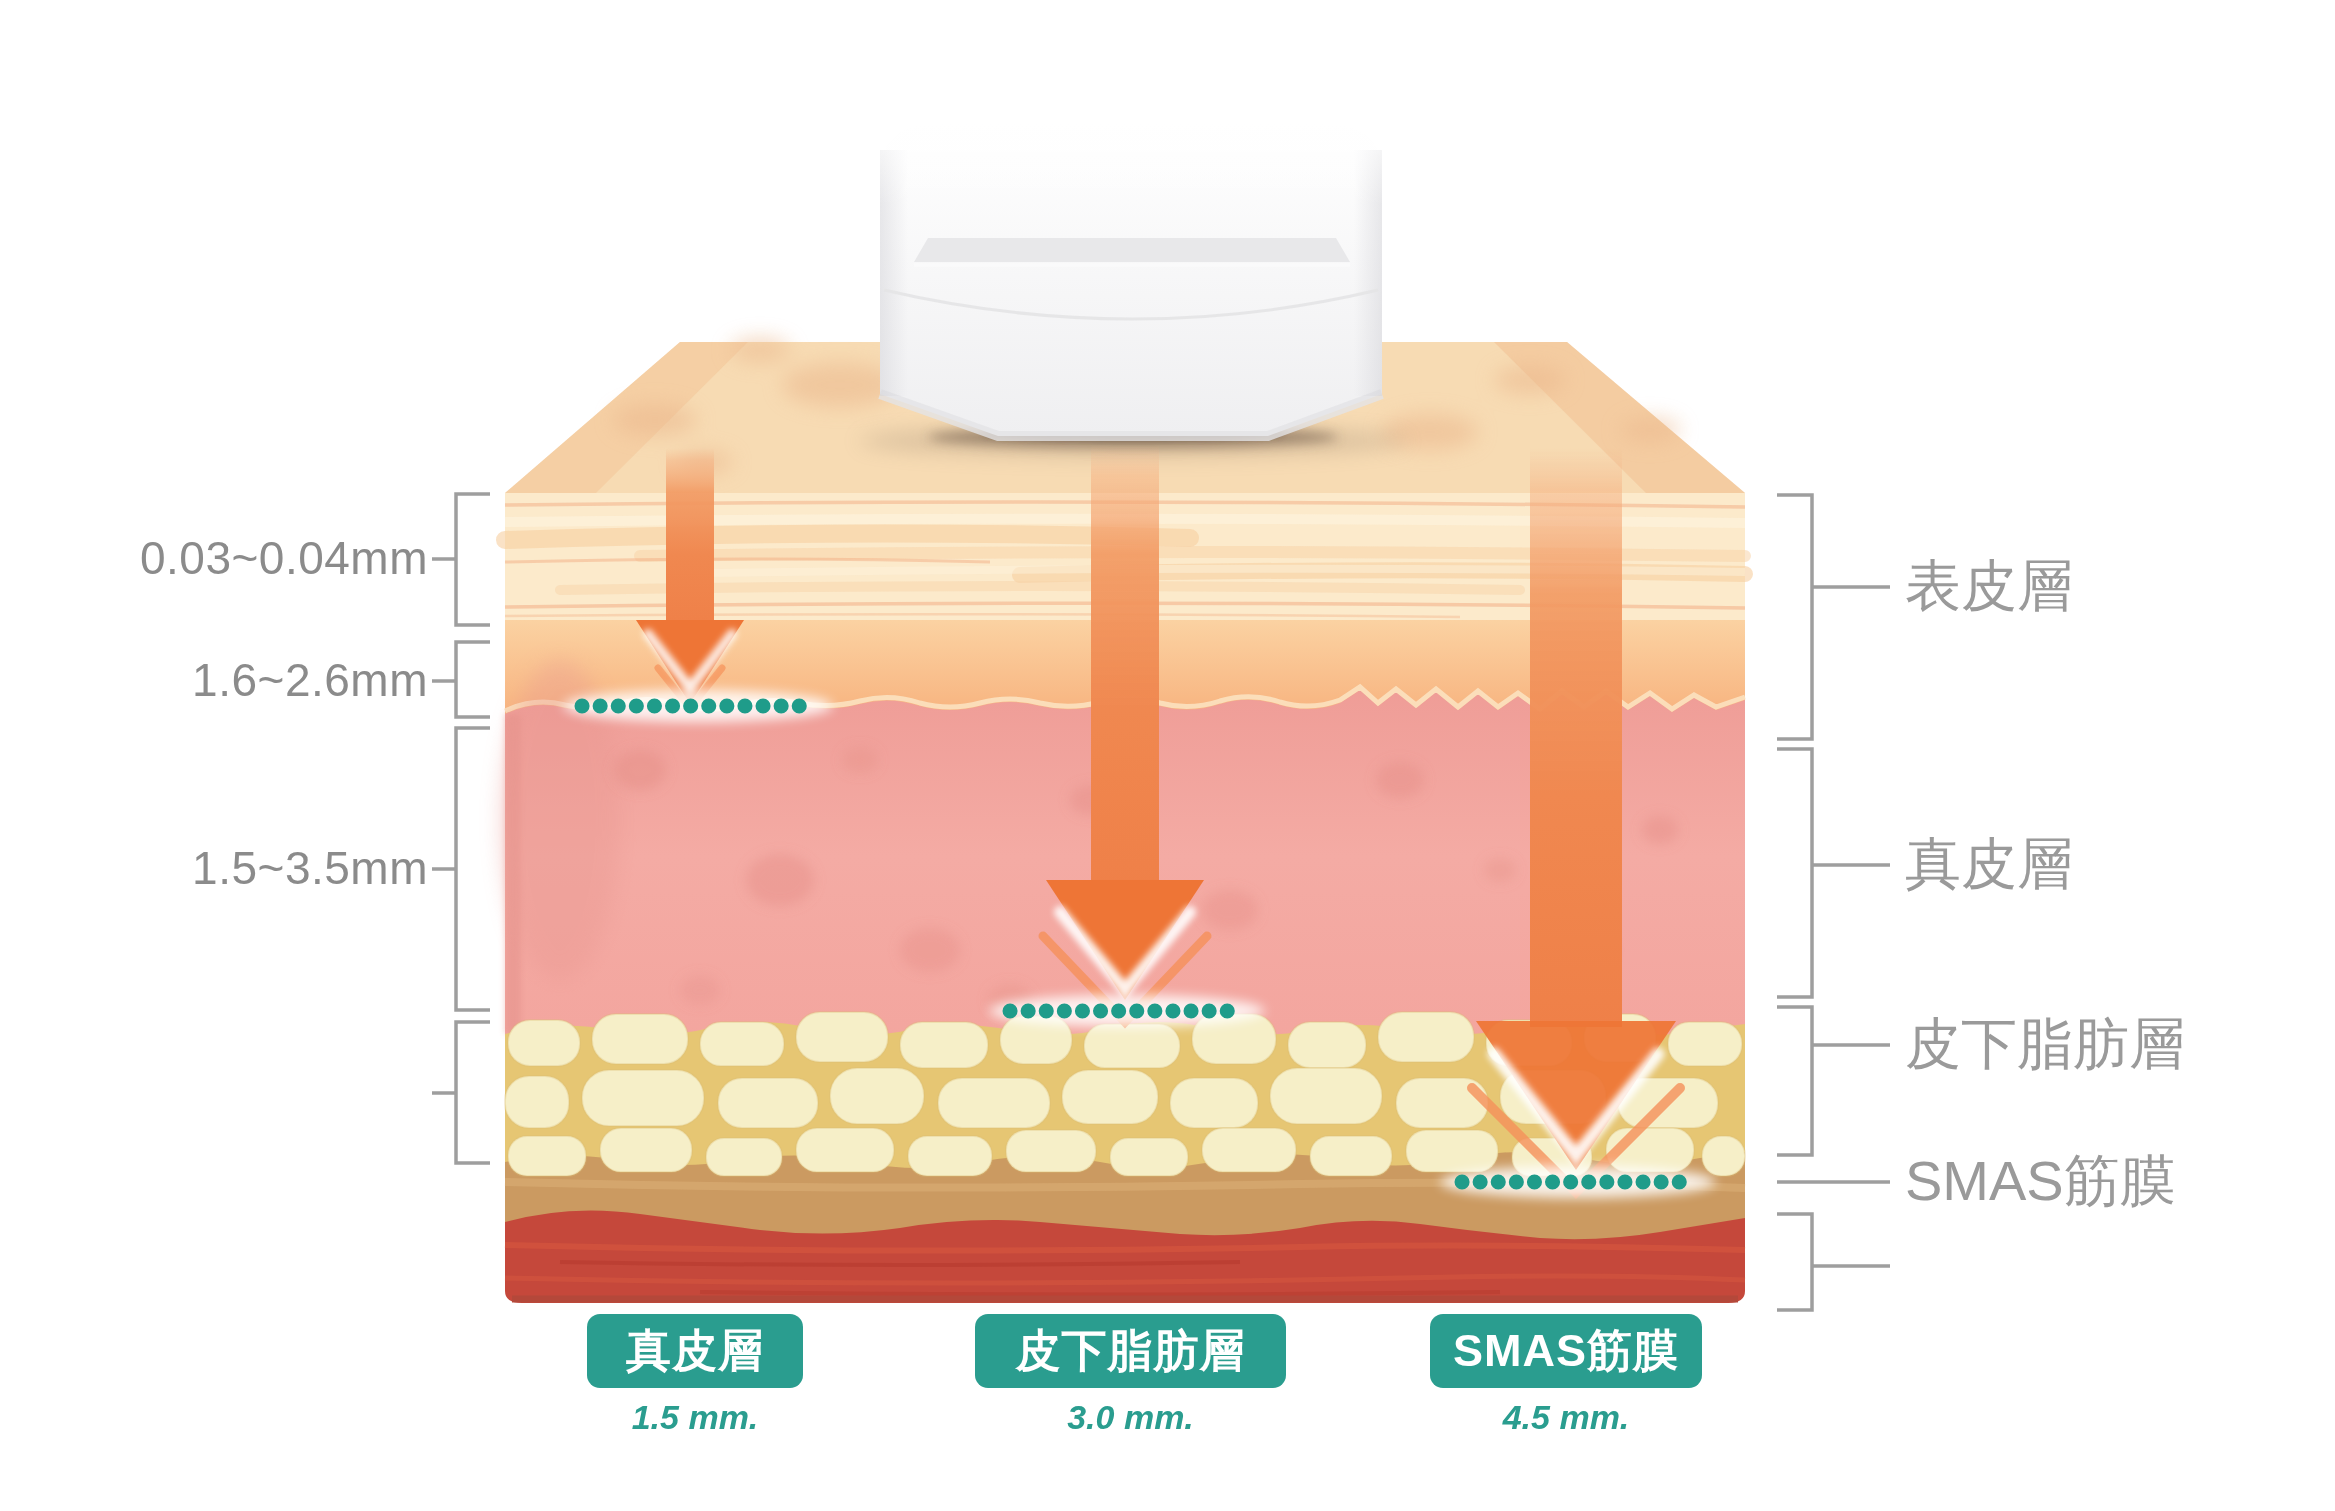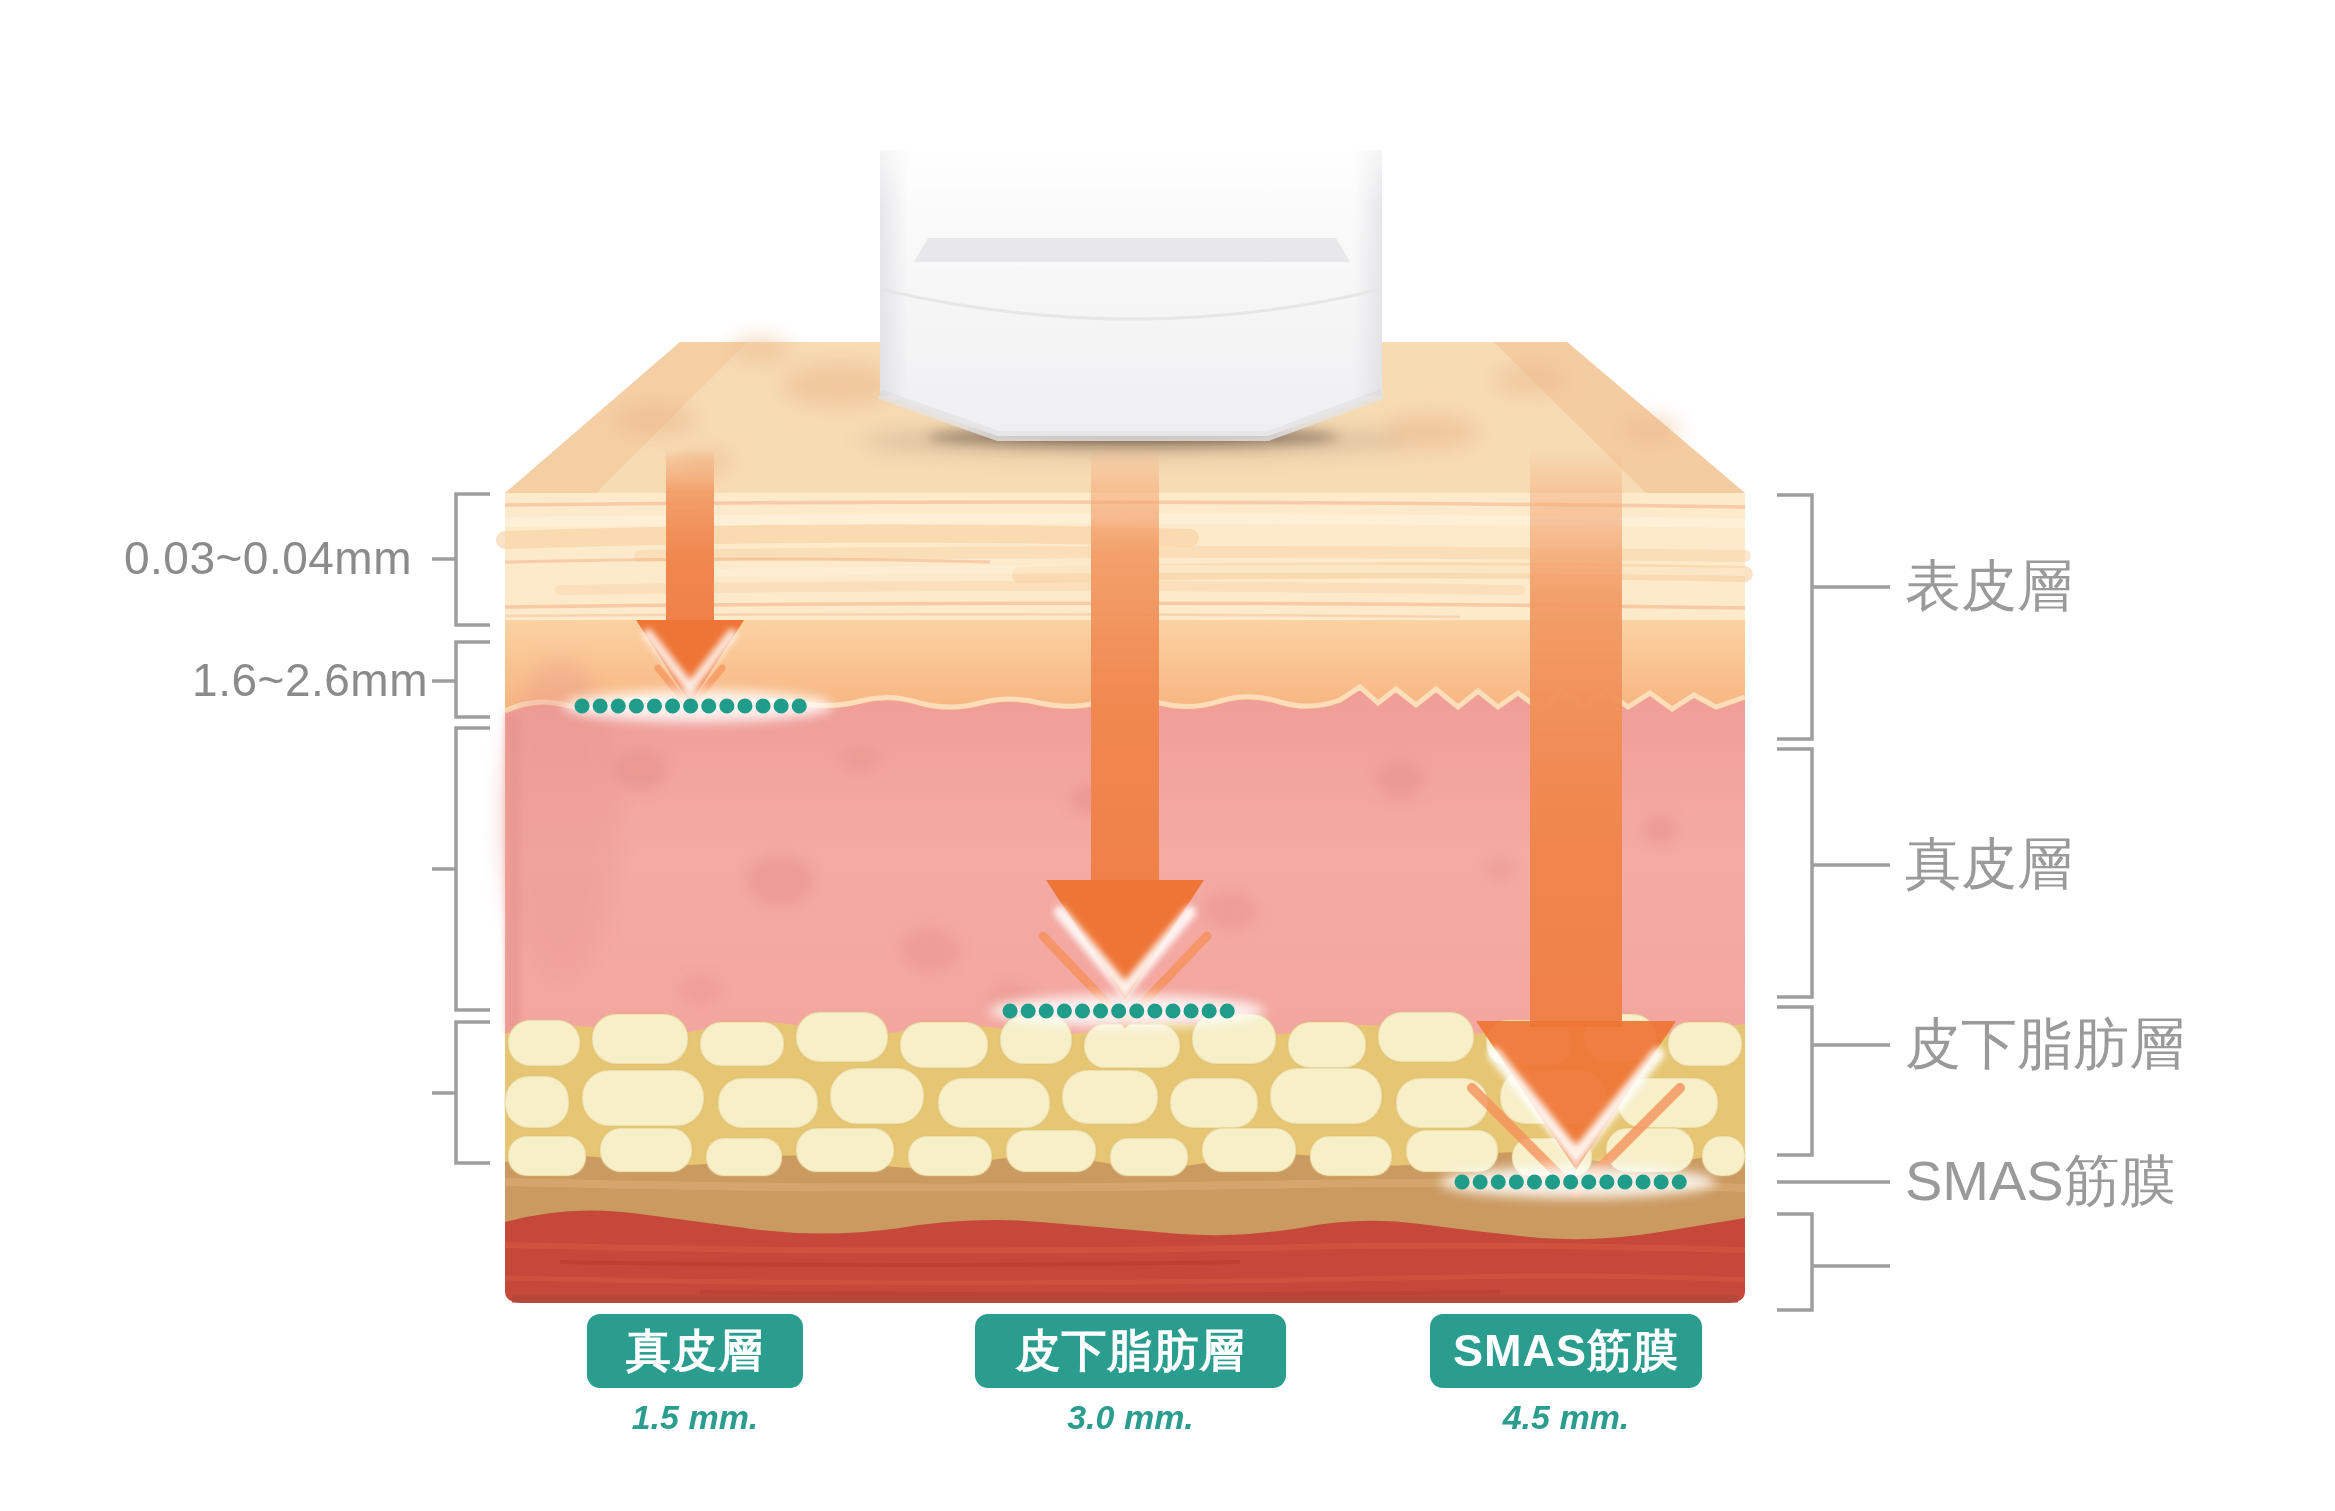--- a/index.html
+++ b/index.html
@@ -270,22 +270,23 @@
     </g>
     <g>
       <path d="M1777 1182 L1890 1182"></path>
     </g>
     <g>
       <path d="M1777 1214 L1812 1214 L1812 1310 L1777 1310 M1812 1266 L1890 1266"></path>
     </g>
   </g>
 </svg>
 
-<div class="lbl measure-lbl" style="left:52px;top:559px">0.03~0.04mm</div>
+<div class="lbl measure-lbl" style="left:68px;top:559px">0.03~0.04mm</div>
 <div class="lbl measure-lbl" style="left:68px;top:681px">1.6~2.6mm</div>
+<div class="lbl measure-lbl" style="left:68px;top:869px">1.5~3.5mm</div>
 
 <div class="lbl layer-lbl" style="left:1905px;top:587px">表皮層</div>
 <div class="lbl layer-lbl" style="left:1905px;top:865px">真皮層</div>
 <div class="lbl layer-lbl" style="left:1905px;top:1045px">皮下脂肪層</div>
 <div class="lbl layer-lbl" style="left:1905px;top:1182px">SMAS筋膜</div>
 
 <div>
   <div class="badge" style="left:587px;top:1314px;width:216px">真皮層</div>
   <div class="depth-val" style="left:587px;top:1398px;width:216px">1.5 mm.</div>
 </div>

